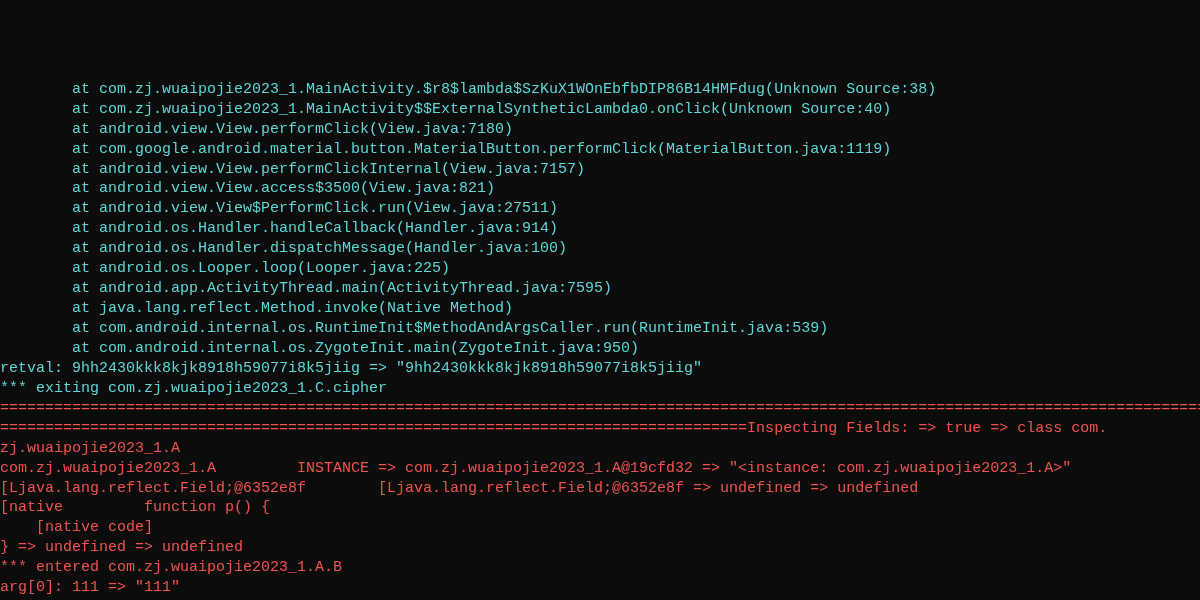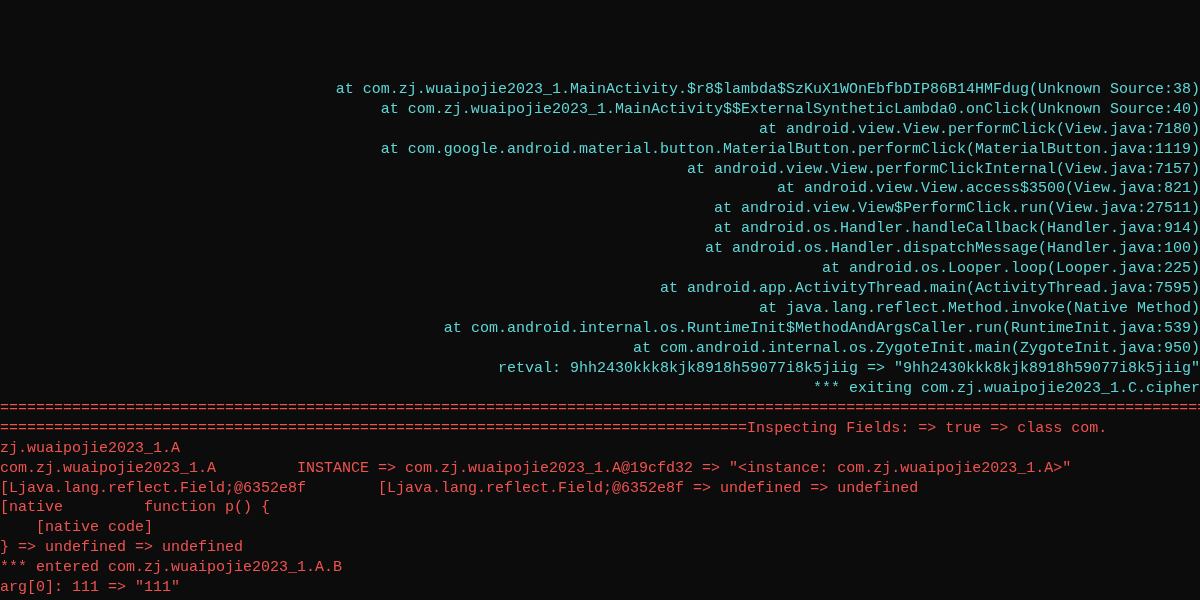--- a/index.html
+++ b/index.html
@@ -19,21 +19,20 @@
       white-space: pre;
       cursor: text;
     }
     .terminal {
       padding: 0;
       width: 100%;
       height: 100%;
     }
     .cyan {
       color: #5fd7d7;
-      text-align: right;
     }
     .red {
       color: #ef5350;
     }
     .line {
       display: block;
     }
   </style>
 </head>
 <body>

